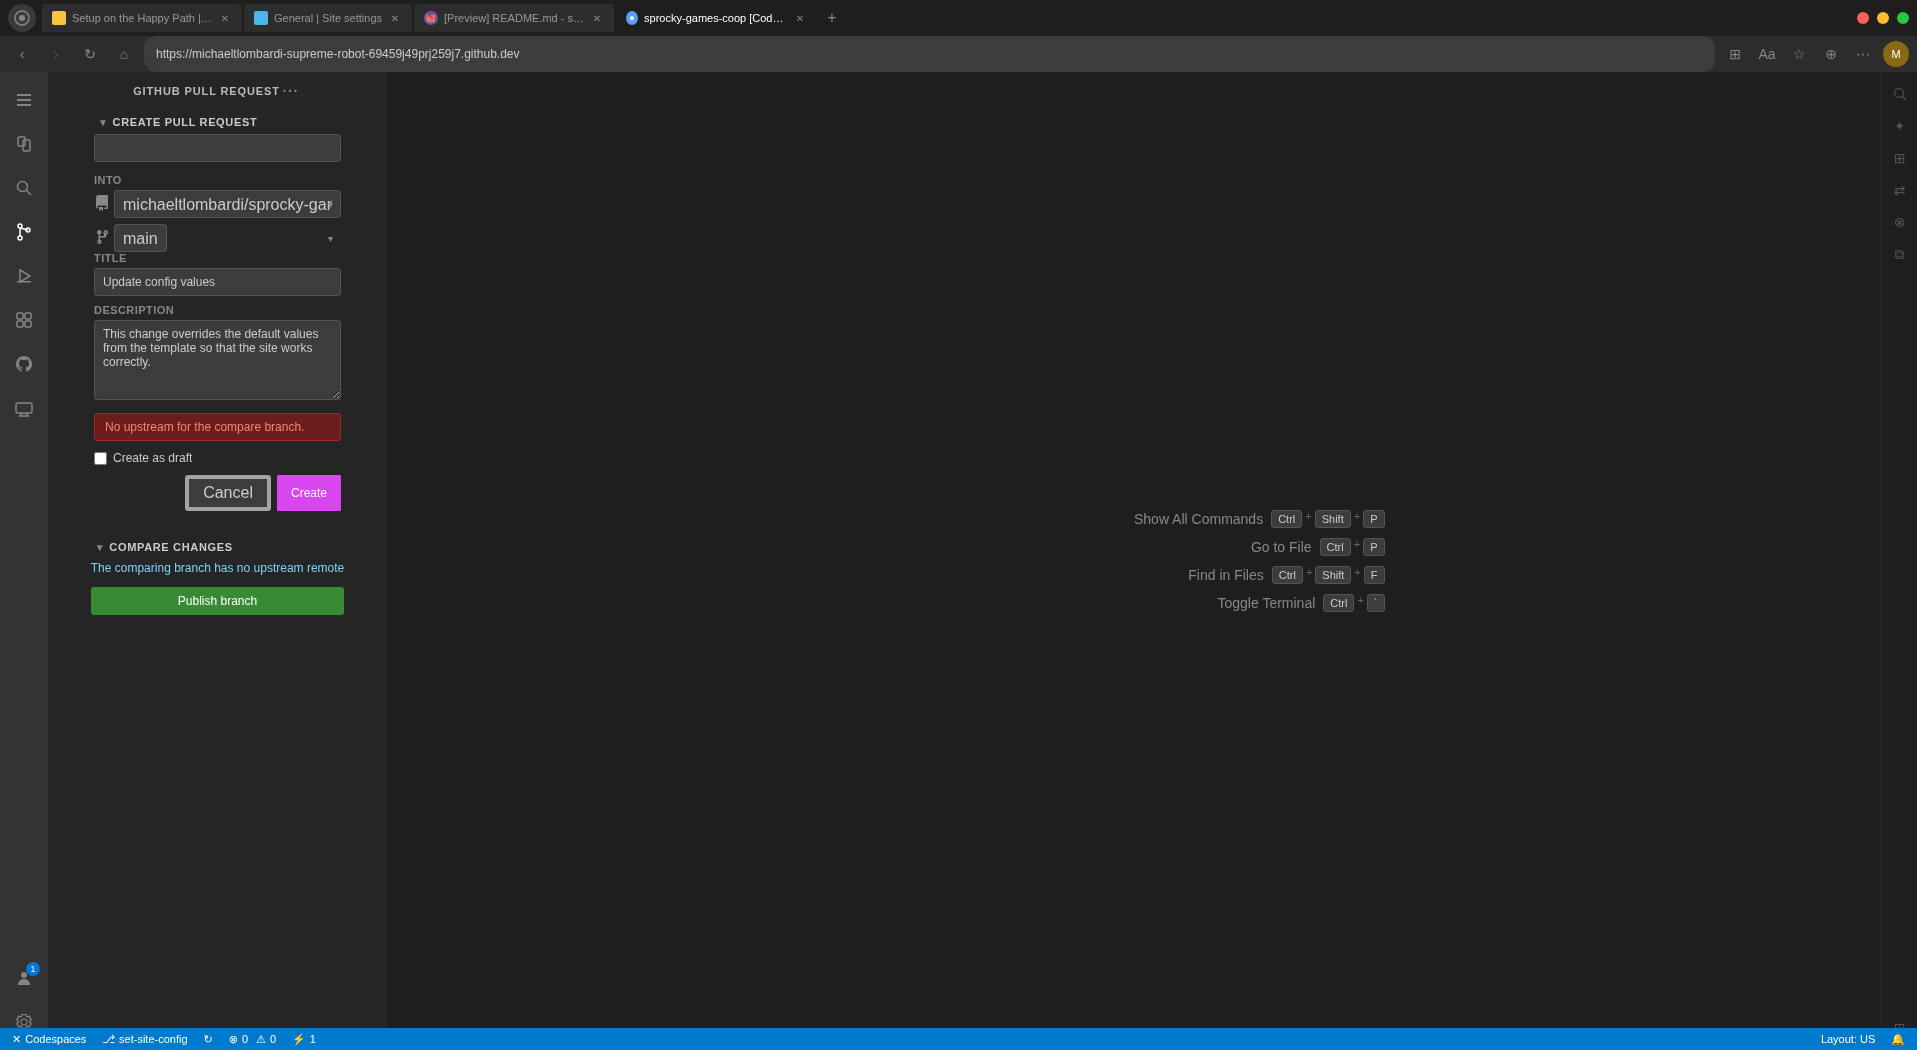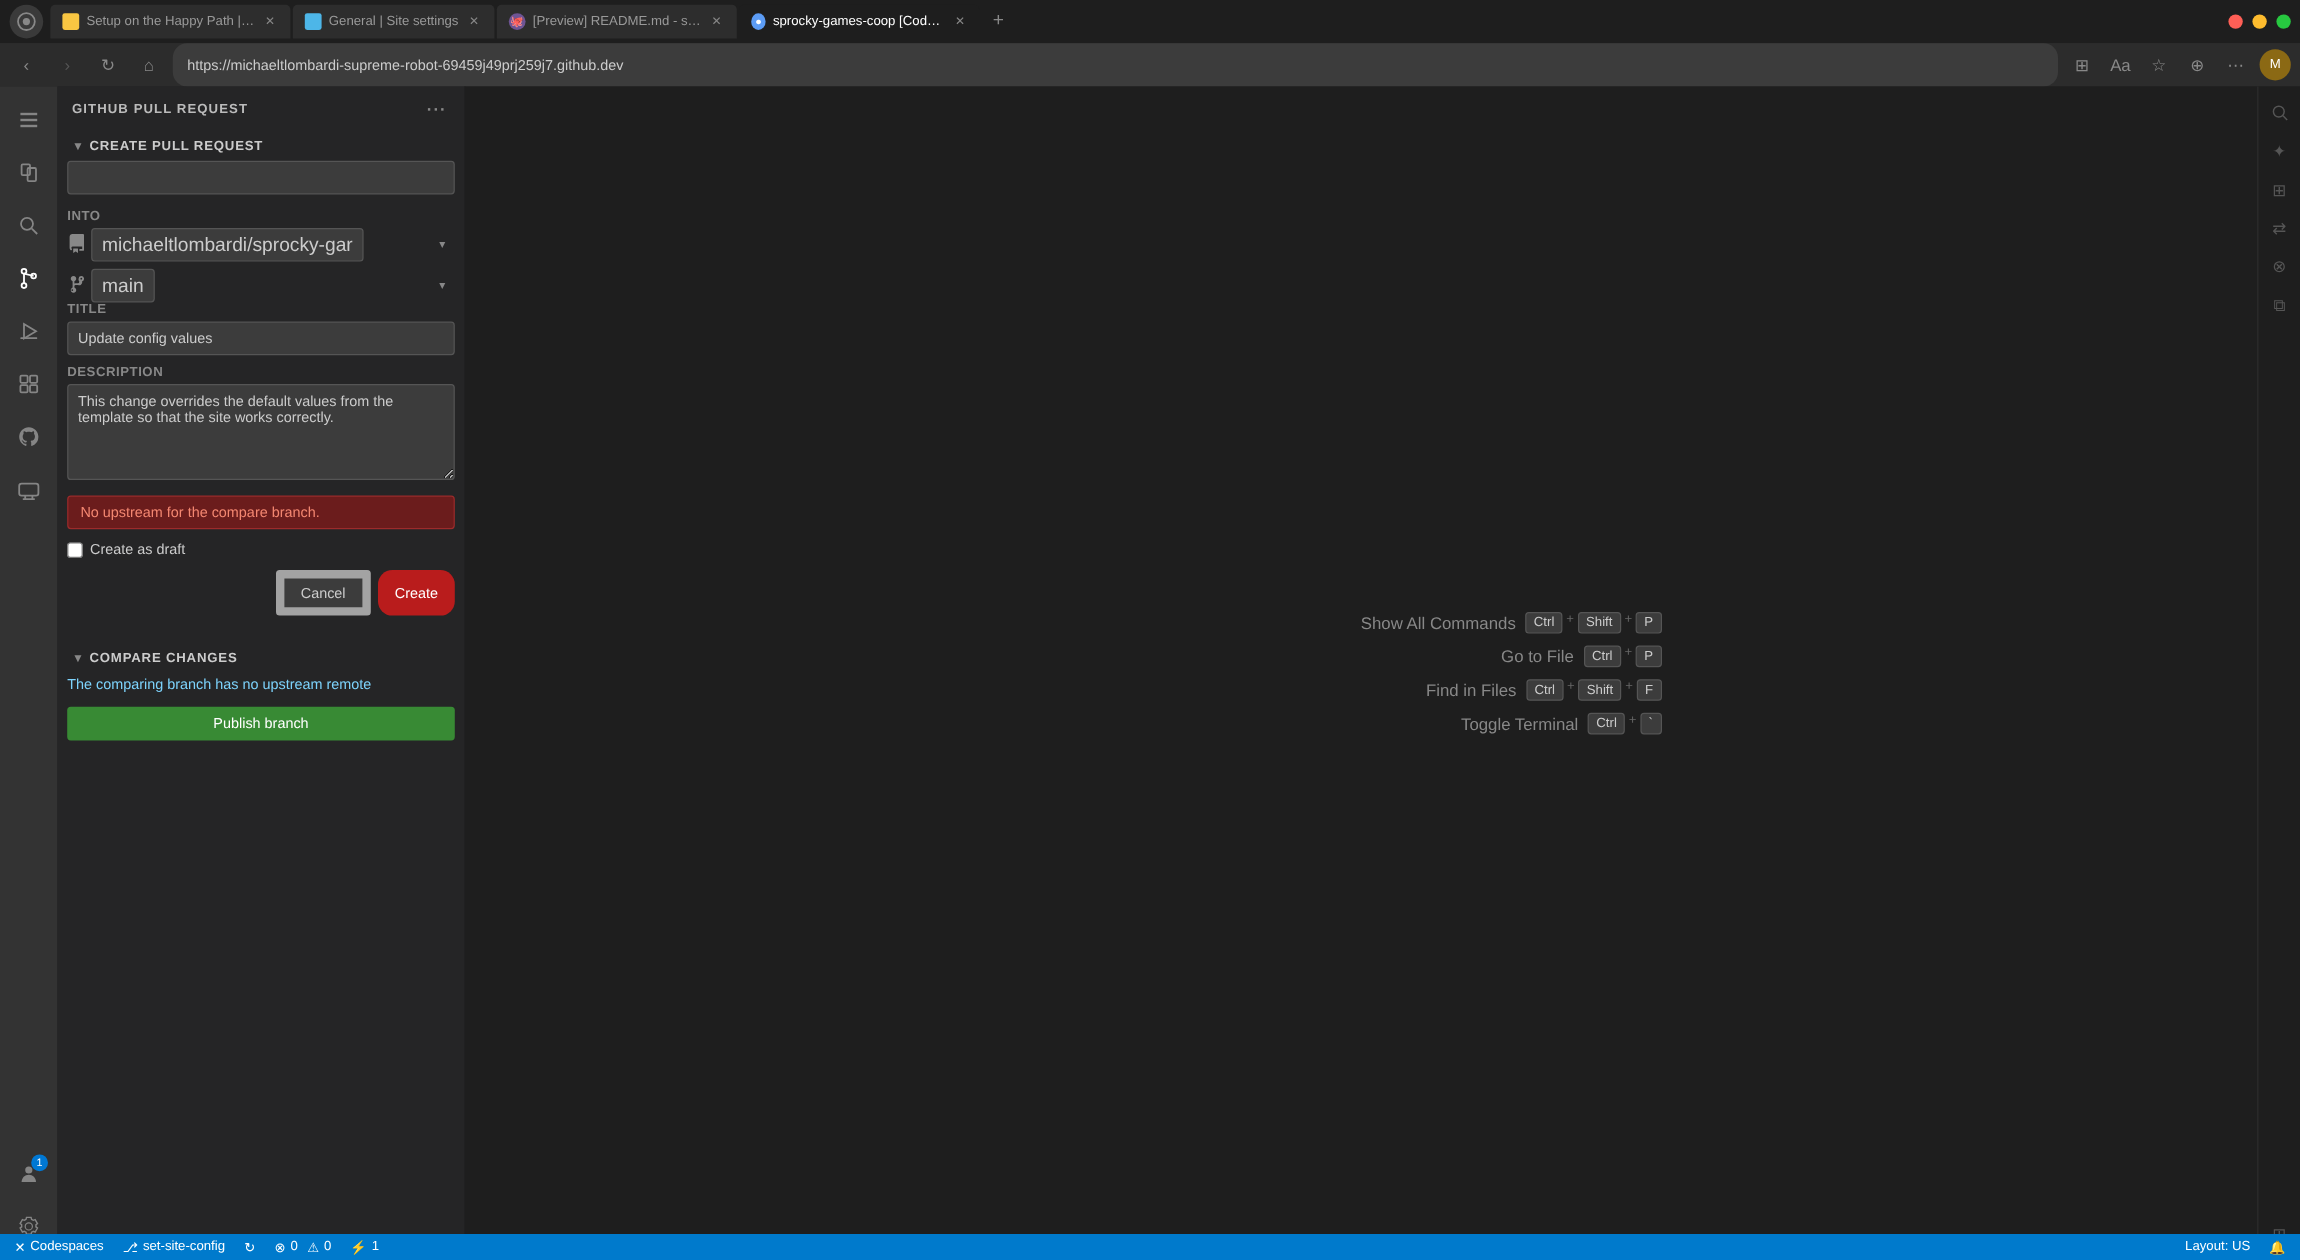--- a/index.html
+++ b/index.html
@@ -139,20 +139,21 @@
     }
 
     
     .sidebar {
       width: 340px;
       background: #252526;
       border-right: 1px solid #1e1e1e;
       overflow-y: auto;
       display: flex;
       flex-direction: column;
+      align-items: center;
     }
     .sidebar-header {
       display: flex; align-items: center; justify-content: space-between;
       padding: 8px 12px;
       font-size: 11px;
       font-weight: 700;
       letter-spacing: 0.08em;
       color: #bbb;
       text-transform: uppercase;
     }
@@ -290,31 +291,31 @@
     .checkbox-label {
       font-size: 12px; color: #ccc; cursor: pointer;
     }
 
     .button-row {
       display: flex; gap: 6px; justify-content: flex-end;
       margin-bottom: 12px;
     }
     .btn-cancel {
       background: #3c3c3c;
-      border: 7px solid #a3a3a3;
+      border: 4px solid #a3a3a3;
       border-radius: 3px;
       color: #ccc;
       padding: 5px 14px;
-      font-size: 12px;
+      font-size: 16px;
       cursor: pointer;
     }
     .btn-create {
-      background: #b91c1c;
+      background: #d946ef;
       border: none;
-      border-radius: 12px;
+      border-radius: 1px;
       color: #fff;
       padding: 5px 14px;
       font-size: 12px;
       cursor: pointer;
     }
 
     .compare-section { padding: 0 8px 12px; }
     .compare-info {
       font-size: 12px; color: #7dd3fc;
       margin-bottom: 10px;

